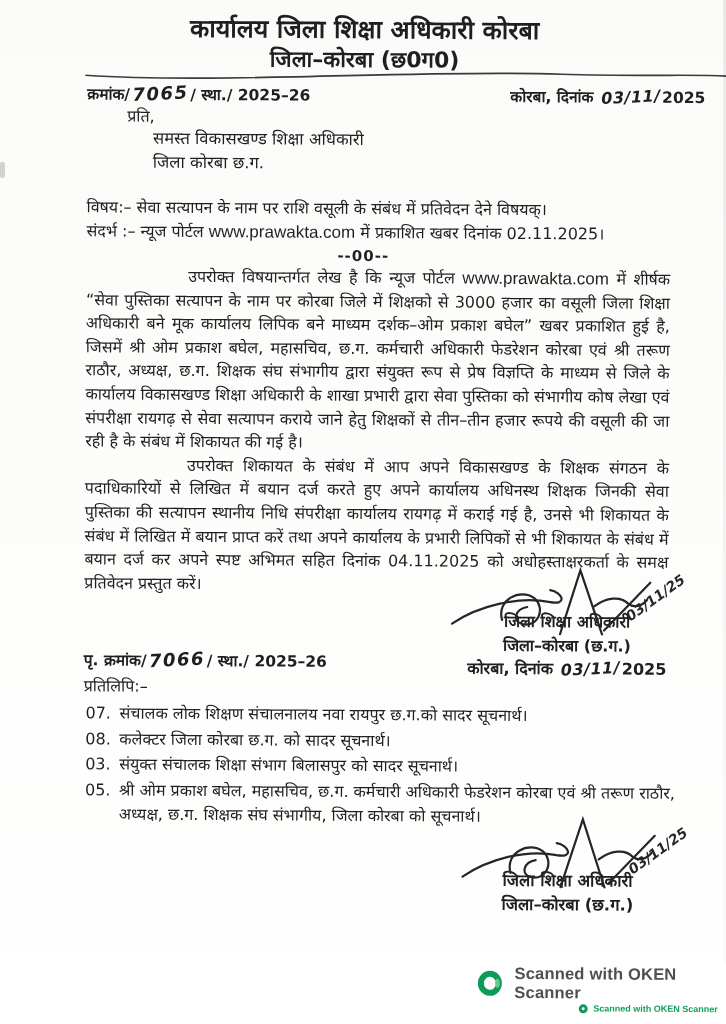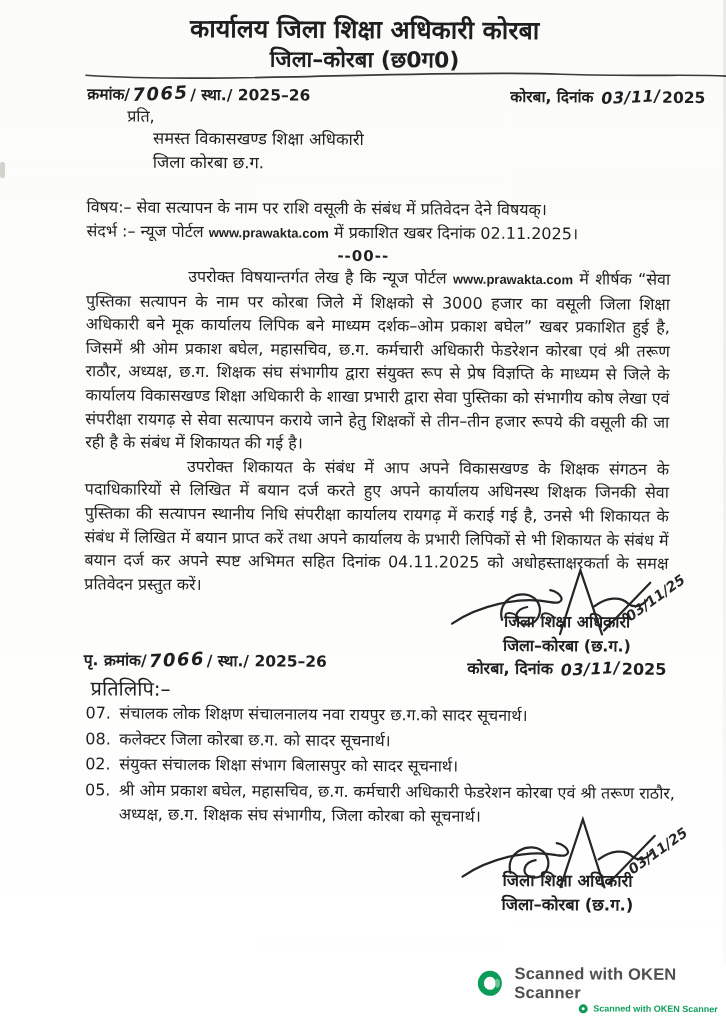--- a/index.html
+++ b/index.html
@@ -28,39 +28,39 @@
     justify-content:space-between;font-size:15.5px;font-weight:bold;}
   .hand{font-style:italic;font-weight:bold;display:inline-block;transform:rotate(-3deg);
     font-size:18px;letter-spacing:1.5px;padding:0 2px;}
   .hand.small{font-size:16px;letter-spacing:.5px;}
 
   .prati{position:absolute;top:106px;left:86px;font-size:16px;margin-left:40px;}
   .addr{position:absolute;top:128px;left:152px;font-size:16.5px;line-height:24px;}
 
   .subject{position:absolute;top:197px;left:86px;right:40px;font-size:16px;}
   .refsrc{position:absolute;top:221px;left:86px;right:40px;font-size:16px;}
-  .latin-bold{font-family:"Liberation Sans","DejaVu Sans",sans-serif;font-weight:bold;font-size:13px;}
+  .latin-bold{font-family:"Liberation Sans","DejaVu Sans",sans-serif;font-weight:normal;font-size:17px;}
 
   .sep{position:absolute;top:247px;left:0;width:100%;text-align:center;
     font-size:15px;font-weight:bold;letter-spacing:1px;}
 
   .bodytext{position:absolute;top:266px;left:86px;right:56px;
     font-size:16px;line-height:23.6px;text-align:justify;}
   .bodytext p{margin:0;text-indent:102px;}
 
   .sigblock{position:absolute;text-align:center;font-weight:bold;}
   .sig1{top:609px;left:428px;width:282px;font-size:16px;line-height:23.5px;}
   .sig2{top:868px;left:446px;width:250px;font-size:16.5px;line-height:24px;}
   .scrawl{position:absolute;pointer-events:none;}
   .scrawl.s1{top:-46px;left:18px;}
   .scrawl.s2{top:-58px;left:14px;}
   .sig-place{font-weight:bold;}
 
   .endorse{position:absolute;top:650px;left:86px;font-size:15.5px;font-weight:bold;}
-  .pratilipi{position:absolute;top:676px;left:86px;font-size:20px;margin-left:7px;}
+  .pratilipi{position:absolute;top:676px;left:86px;font-size:16px;}
 
   .copies{position:absolute;top:703px;left:88px;right:42px;font-size:16px;line-height:24.5px;}
   .copyrow{display:grid;grid-template-columns:34px 1fr;margin-bottom:1px;}
 
   .oken-big{position:absolute;top:963px;left:482px;display:flex;align-items:center;gap:13px;}
   .ring{border-radius:50%;box-sizing:border-box;display:inline-block;position:relative;}
   .ring.big{width:25px;height:25px;border:6px solid #0d9b58;}
   .ring.big:after{content:"";position:absolute;right:-4px;top:2px;width:5px;height:9px;
     border-radius:50%;background:#7fcfa6;opacity:.8;}
   .ring.small{width:9px;height:9px;border:3px solid #0d9b58;}
@@ -142,21 +142,21 @@
     <div class="copies">
       <div class="copyrow">
         <span>07.</span>
         <span>संचालक लोक शिक्षण संचालनालय नवा रायपुर छ.ग.को सादर सूचनार्थ।</span>
       </div>
       <div class="copyrow">
         <span>08.</span>
         <span>कलेक्टर जिला कोरबा छ.ग. को सादर सूचनार्थ।</span>
       </div>
       <div class="copyrow">
-        <span>02.</span>
+        <span>03.</span>
         <span>संयुक्त संचालक शिक्षा संभाग बिलासपुर को सादर सूचनार्थ।</span>
       </div>
       <div class="copyrow">
         <span>05.</span>
         <span>श्री ओम प्रकाश बघेल, महासचिव, छ.ग. कर्मचारी अधिकारी फेडरेशन कोरबा एवं श्री तरूण राठौर, अध्यक्ष, छ.ग. शिक्षक संघ संभागीय, जिला कोरबा को सूचनार्थ।</span>
       </div>
     </div>
 
     <div class="sigblock sig2">
       <svg class="scrawl s2" width="240" height="86" viewBox="0 0 240 86">

